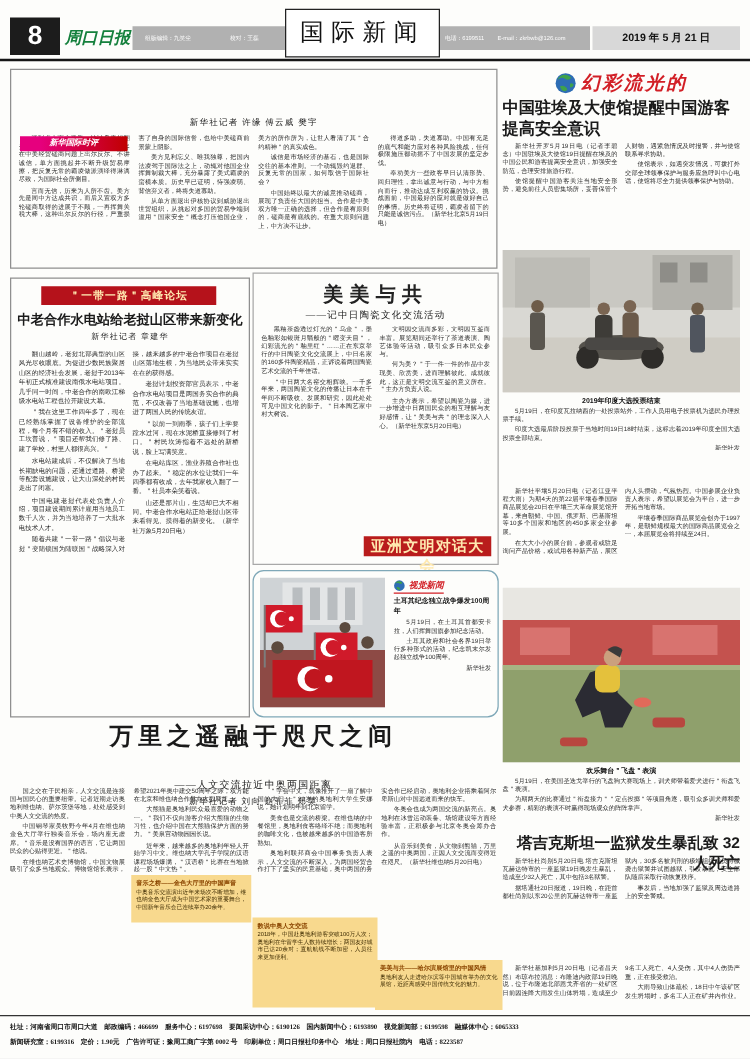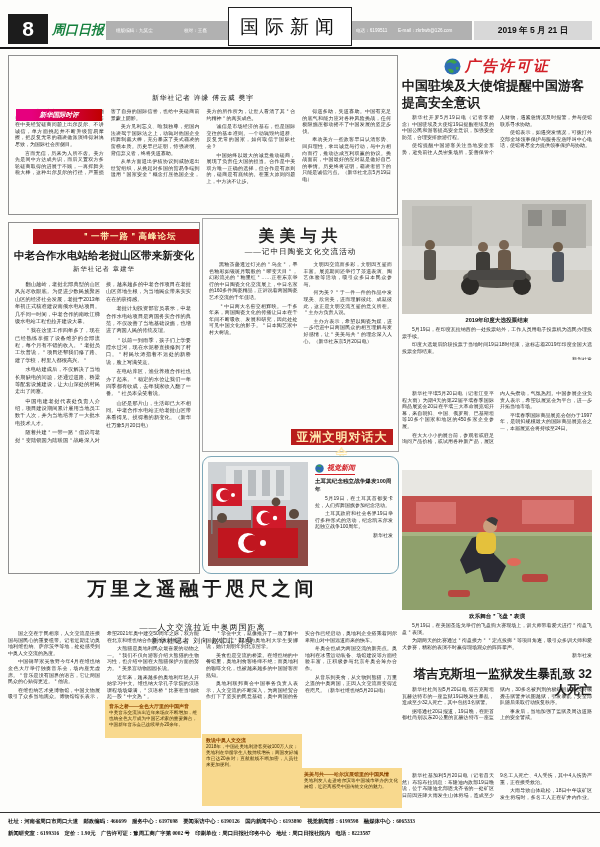--- a/index.html
+++ b/index.html
@@ -81,21 +81,21 @@
 
   <div class="abs hq-logo" style="left:402px;top:56px;width:190px;height:20px;">
     <span>
       <svg width="17" height="17" viewBox="0 0 17 17">
           <circle cx="8.5" cy="8.5" r="8" fill="#2e6db4"></circle>
           <path d="M2 6 Q5 3 8 5 Q11 7 13 4 Q10 1 6 2 Q3 3 2 6Z" fill="#3fa24a"></path>
           <path d="M4 11 Q7 10 9 12 Q11 14 8 15 Q5 15 4 11Z" fill="#3fa24a"></path>
           <path d="M12 9 Q14 8 15 10 Q14 12 12 12Z" fill="#3fa24a"></path>
         </svg>
     </span>
-    <span class="txt serif">广告许可证</span>
+    <span class="txt serif">幻彩流光的</span>
   </div>
 
   <div class="abs headline-md" style="left:402px;top:78px;width:190px;">中国驻埃及大使馆提醒中国游客提高安全意识</div>
   <div class="abs body-text cols2" style="left:402px;top:114px;width:190px;height:84px;">
       <p>新华社开罗5月19日电（记者李碧念）中国驻埃及大使馆19日提醒在埃及的中国公民和游客提高安全意识，加强安全防范，合理安排旅游行程。</p>
       <p>使馆提醒中国游客关注当地安全形势，避免前往人员密集场所，妥善保管个人财物，遇紧急情况及时报警，并与使馆联系寻求协助。</p>
       <p>使馆表示，如遇突发情况，可拨打外交部全球领事保护与服务应急呼叫中心电话，使馆将尽全力提供领事保护与协助。</p>
     </div>
 
   <div class="abs" style="left:402px;top:200px;width:190px;height:114px;">
@@ -162,21 +162,21 @@
       <p>据塔通社20日报道，19日晚，在距首都杜尚别以东20公里的瓦赫达特市一座监狱内，30多名被判刑的极端组织成员持械袭击狱警并试图越狱，引发暴乱，安全部队随后采取行动恢复秩序。</p>
       <p>事发后，当地加强了监狱及周边道路上的安全警戒。</p>
     </div>
 
   <div class="abs body-text cols2" style="left:402px;top:772px;width:190px;height:36px;">
       <p>新华社基加利5月20日电（记者吕天然）布琼布拉消息：布隆迪内政部19日晚说，位于布隆迪北部恩戈齐省的一处矿区日前因连降大雨发生山体坍塌，造成至少9名工人死亡、4人受伤，其中4人伤势严重，正在接受救治。</p>
       <p>大雨导致山体疏松，18日中午该矿区发生坍塌时，多名工人正在矿井内作业。目前搜救工作已结束，当地政府正向遇难者家属提供援助。</p>
     </div>
 
   <div class="abs boxed" style="left:8px;top:222px;width:190px;height:350px;">
-    <div class="abs redtag serif" style="left:24px;top:6px;width:140px;height:15px;line-height:15px;font-size:8.5px;letter-spacing:1px;padding-left:26px;">＂一带一路＂高峰论坛</div>
+    <div class="abs redtag serif" style="left:24px;top:6px;width:140px;height:15px;line-height:15px;font-size:8.5px;letter-spacing:1px;">＂一带一路＂高峰论坛</div>
     <div class="abs" style="left:0;top:26px;width:100%;text-align:center;font-size:10.6px;font-weight:bold;">中老合作水电站给老挝山区带来新变化</div>
     <div class="abs byline" style="left:0;top:42px;width:100%;font-size:6.4px;">新华社记者 章建华</div>
     <div class="abs body-text cols2" style="left:6px;top:58px;width:176px;height:284px;font-size:5.2px;line-height:1.42;">
         <p>翻山越岭，老挝北部典型的山区风光尽收眼底。为促进少数民族聚居山区的经济社会发展，老挝于2013年年初正式核准建设南俄水电站项目。几乎同一时间，中老合作的南欧江梯级水电站工程也拉开建设大幕。</p>
         <p>＂我在这里工作四年多了，现在已经熟练掌握了设备维护的全部流程，每个月有不错的收入。＂老挝员工坎普说，＂项目还帮我们修了路、建了学校，村里人都很高兴。＂</p>
         <p>水电站建成后，不仅解决了当地长期缺电的问题，还通过道路、桥梁等配套设施建设，让大山深处的村民走出了闭塞。</p>
         <p>中国电建老挝代表处负责人介绍，项目建设期间累计雇用当地员工数千人次，并为当地培养了一大批水电技术人才。</p>
         <p>随着共建＂一带一路＂倡议与老挝＂变陆锁国为陆联国＂战略深入对接，越来越多的中老合作项目在老挝山区落地生根，为当地民众带来实实在在的获得感。</p>
         <p>老挝计划投资部官员表示，中老合作水电站项目是两国务实合作的典范，不仅改善了当地基础设施，也增进了两国人民的传统友谊。</p>
         <p>＂以前一到雨季，孩子们上学要蹚水过河，现在水泥桥直接修到了村口。＂村民坎涛指着不远处的新桥说，脸上写满笑意。</p>

